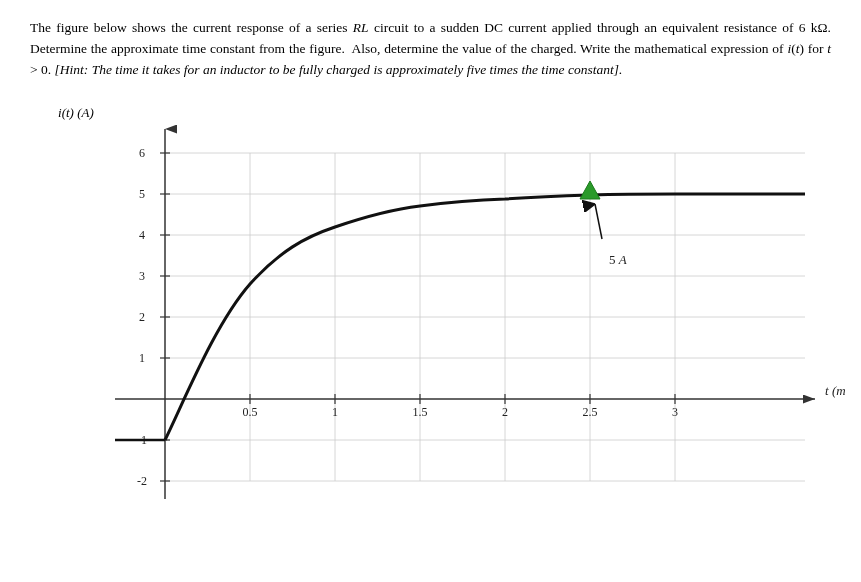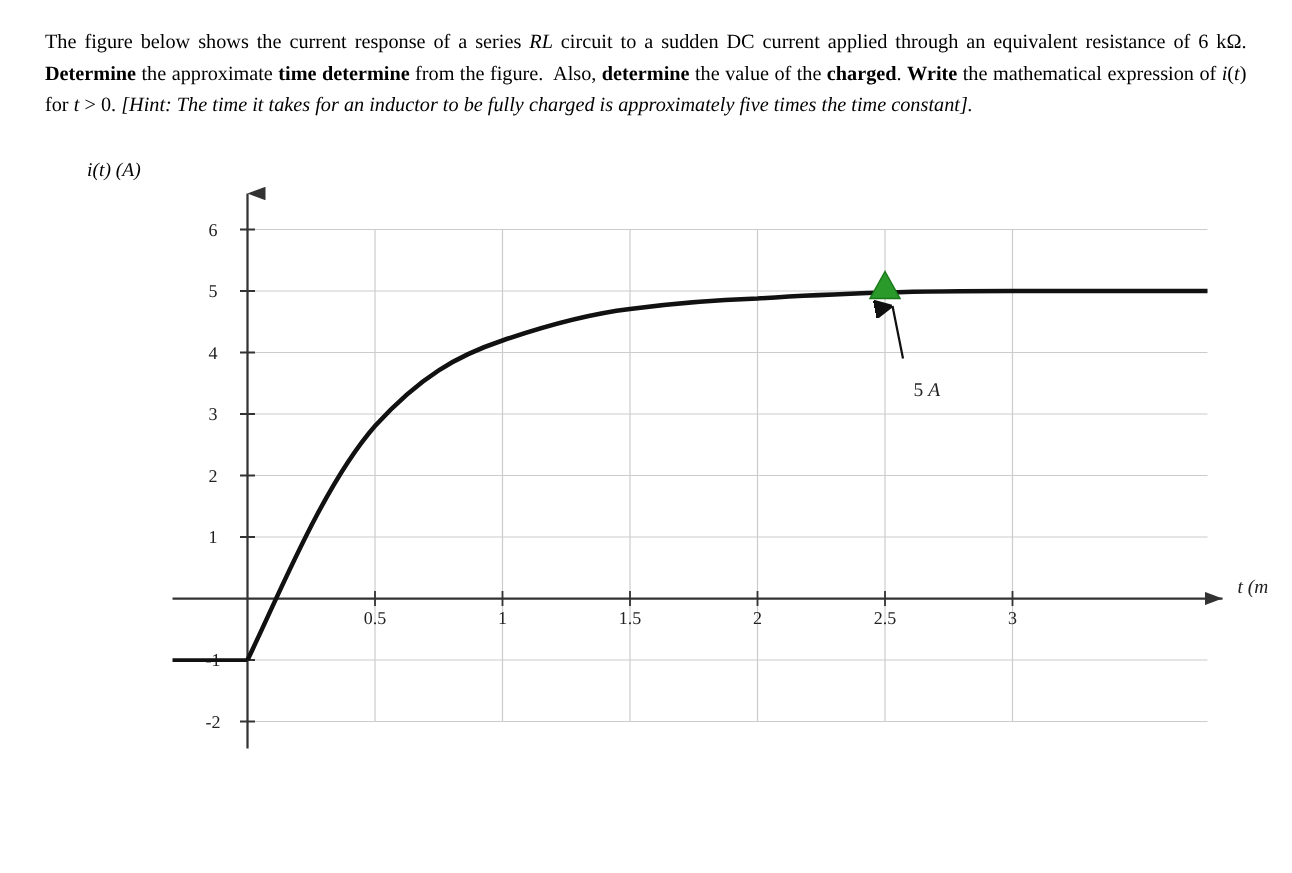--- a/index.html
+++ b/index.html
@@ -16,35 +16,35 @@
       height: 582px;
       padding: 18px 30px 10px 30px;
       position: relative;
     }
     .problem-text {
       line-height: 1.55;
       text-align: justify;
       margin-bottom: 8px;
       font-size: 13.5px;
     }
-    .problem-text b { font-weight: bold; }
+    .problem-text b { font-weight: normal; }
     .problem-text i { }
     .chart-area {
       position: relative;
       margin-top: 6px;
     }
   </style>
 </head>
 <body>
 
 <div class="page">
   <p class="problem-text">
     The figure below shows the current response of a series <i>RL</i> circuit to a sudden
     DC current applied through an equivalent resistance of 6 kΩ. <b>Determine</b> the
-    approximate <b>time determine</b> from the figure.&nbsp; Also, <b>determine</b> the value of the
+    approximate <b>time constant</b> from the figure.&nbsp; Also, <b>determine</b> the value of the
     <b>charged</b>. <b>Write</b> the mathematical expression of <i>i</i>(<i>t</i>) for <i>t</i> &gt; 0.
     <i>[Hint: The time it takes for an inductor to be fully charged is approximately five times the time constant].</i>
   </p>
 
   <div class="chart-area">
 
     <div style="position:absolute; left:28px; top:16px; font-size:13px; font-style:italic;text-align:center;">
       <i>i</i>(<i>t</i>)  (A)
     </div>
 

